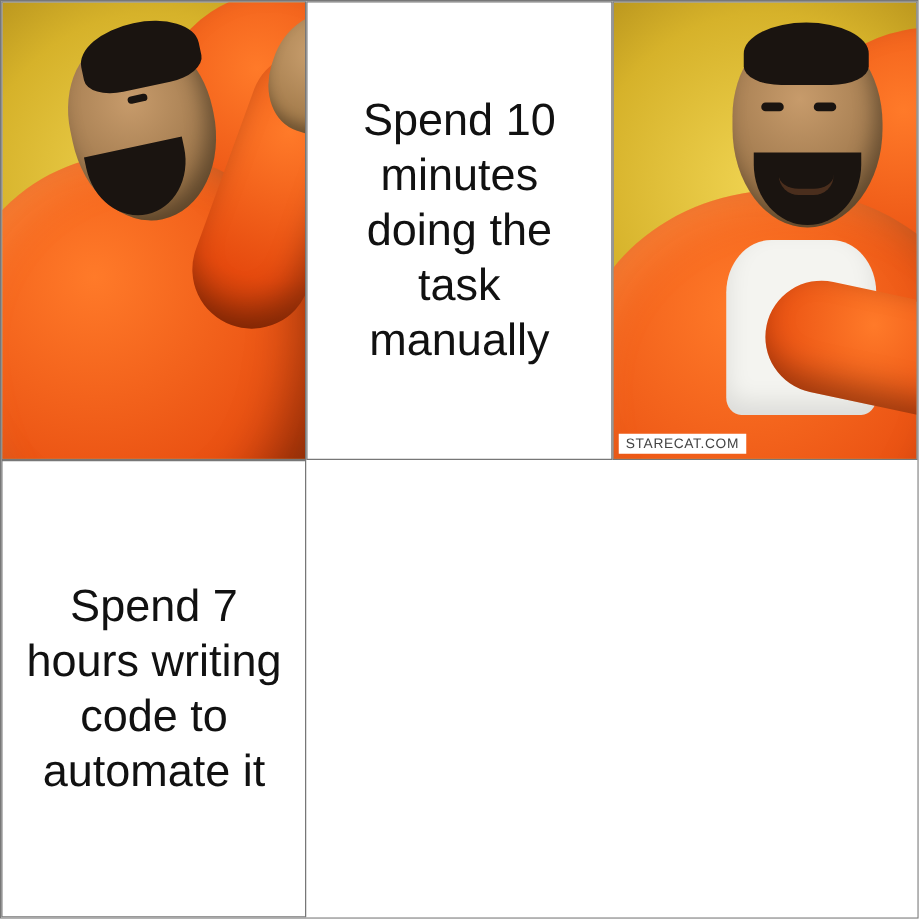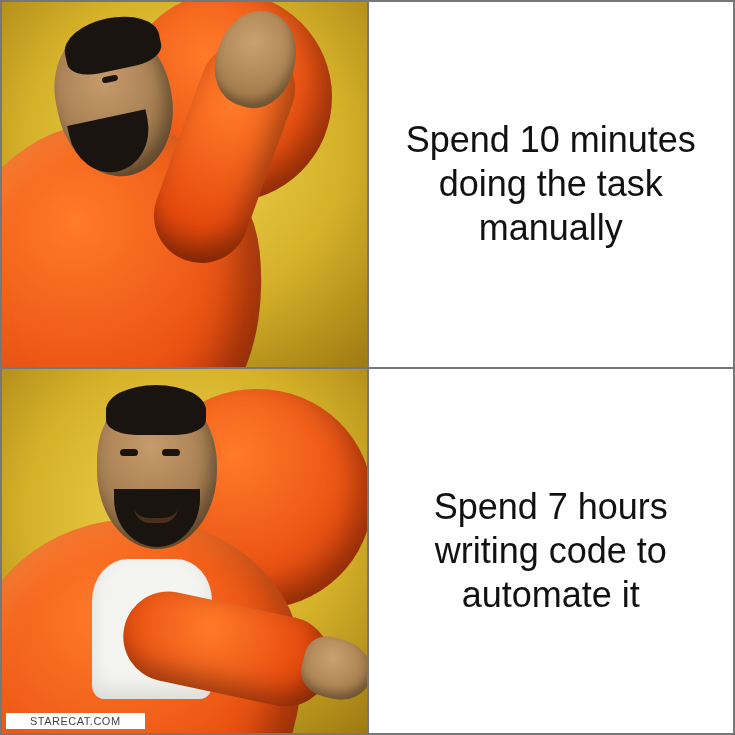--- a/index.html
+++ b/index.html
@@ -7,21 +7,21 @@
     width: 735px;
     height: 735px;
     background: #ffffff;
     font-family: Arial, Helvetica, sans-serif;
     overflow: hidden;
   }
   .meme {
     width: 735px;
     height: 735px;
     display: grid;
-    grid-template-columns: 1fr 1fr;
+    grid-template-columns: 1fr 1fr 1fr;
     grid-template-rows: 1fr 1fr;
     border: 1px solid #777;
   }
   .panel {
     position: relative;
     overflow: hidden;
   }
   .img-panel {
     background: radial-gradient(circle at 50% 40%, #f0d452 0%, #d6b22a 55%, #9e7a12 100%);
     border: 1px solid #777;
@@ -42,21 +42,21 @@
     font-weight: 400;
   }
   .watermark {
     position: absolute;
     left: 4px;
     bottom: 4px;
     background: #ffffff;
     color: #444;
     font-size: 11px;
     letter-spacing: 0.5px;
-    padding: 2px 24px;
+    padding: 2px 6px;
     font-family: Arial, sans-serif;
     z-index: 50;
   }
 
   
   .figure {
     position: absolute;
     left: 0; top: 0; width: 100%; height: 100%;
   }
 

